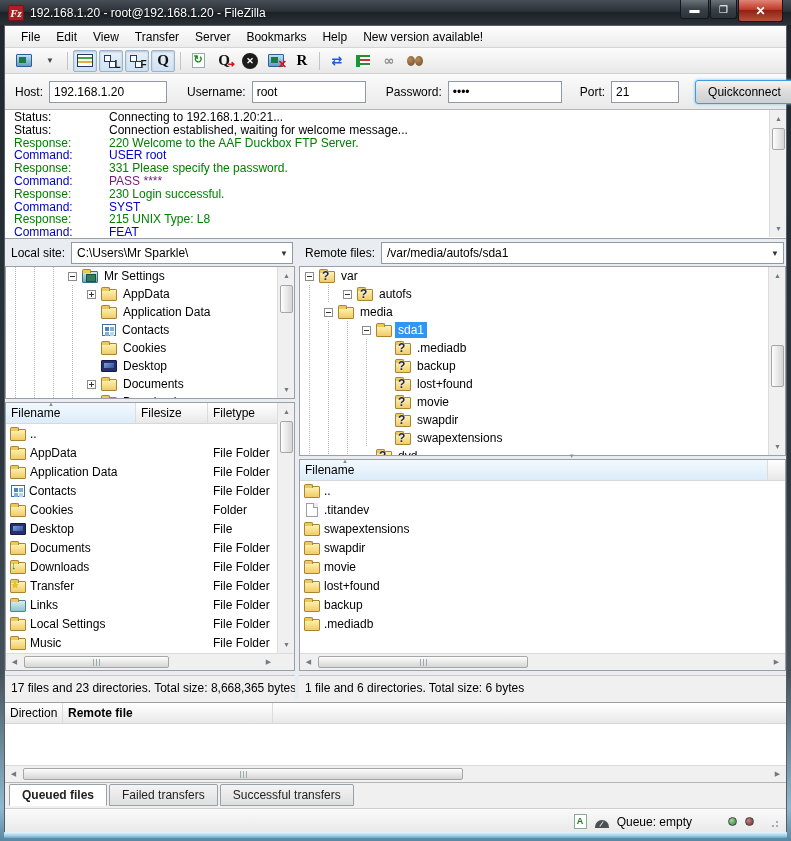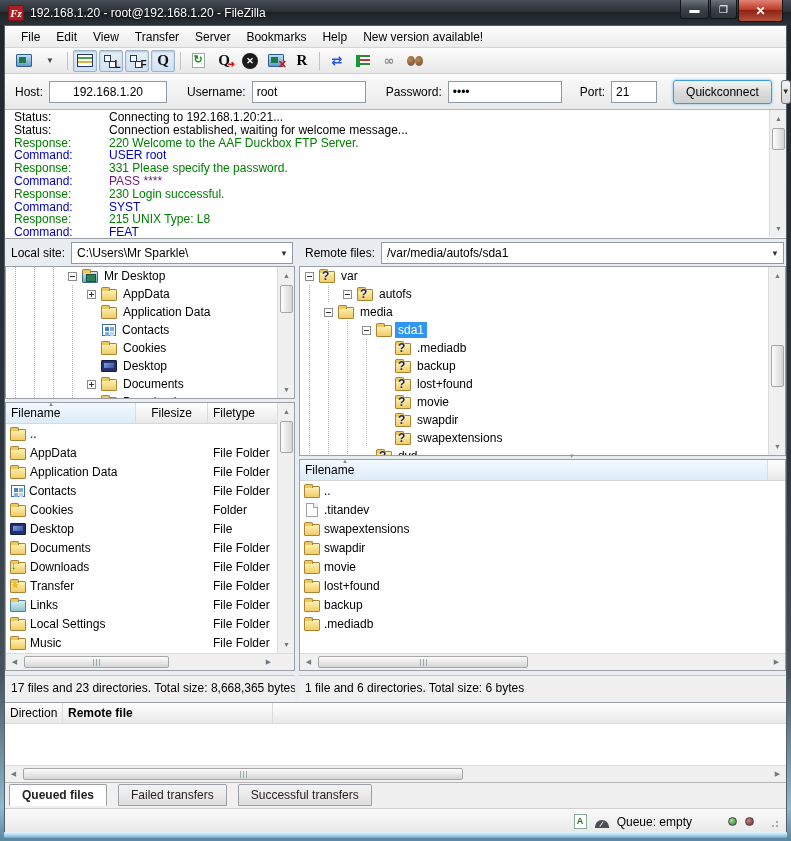--- a/index.html
+++ b/index.html
@@ -123,21 +123,21 @@
   .list-row { display:flex; align-items:center; height:19px; white-space:nowrap; }
   .lr-name { display:flex; align-items:center; gap:4px; padding-left:4px; overflow:hidden; }
   .lr-size { text-align:right; padding-right:6px; }
   .lr-type { padding-left:5px; }
   .pane-status { position:absolute; left:0; top:436px; width:100%; height:24px; background:#f0f0f0; border-top:1px solid #c8c8c8; display:flex; align-items:center; padding-left:6px; white-space:nowrap; overflow:hidden; }
   .sash-mark { position:absolute; top:213px; font-size:7px; color:#8a949e; }
 
   .queue { position:absolute; left:0; top:676px; width:781px; height:81px; background:#fff; border-top:1px solid #9aa0a6; border-bottom:1px solid #b5b5b5; }
   .q-header { display:flex; height:21px; border-bottom:1px solid #d8d8d8; background:linear-gradient(180deg,#ffffff,#f2f2f2 60%,#e8e8e8); }
   .tabs { position:absolute; left:0; top:757px; width:781px; height:25px; background:#f0f0f0; display:flex; align-items:flex-start; padding-left:4px; }
-  .tab { height:22px; margin-top:1px; padding:3px 12px 0 12px; border:1px solid #9aa0a6; border-radius:2px 2px 0 0; margin-right:11px;
+  .tab { height:22px; margin-top:1px; padding:3px 12px 0 12px; border:1px solid #9aa0a6; border-radius:2px 2px 0 0; margin-right:2px;
     background:linear-gradient(180deg,#f4f4f4,#dfdfdf); color:#222; }
   .tab.active { background:#fff; font-weight:bold; border-bottom-color:#fff; }
 
   .statusbar { position:absolute; left:0; top:782px; width:781px; height:26px; background:linear-gradient(180deg,#fafafa,#e8e8e8); border-top:1px solid #cfcfcf; display:flex; align-items:center; }
   .sb-right { position:absolute; right:8px; display:flex; align-items:center; gap:8px; }
   .ic-ttype { width:13px; height:15px; background:#fff; border:1px solid #8a9; position:relative; }
   .ic-ttype::after { content:"A"; position:absolute; left:2px; top:1px; font:bold 9px "Liberation Sans",sans-serif; color:#1a7d1a; }
   .ic-gauge { width:14px; height:8px; border-radius:8px 8px 0 0; background:#4a4f54; position:relative; margin-top:4px; }
   .ic-gauge::after { content:""; position:absolute; left:6px; top:1px; width:1px; height:6px; background:#ddd; transform:rotate(35deg); }
   .led { width:9px; height:9px; border-radius:50%; border:1px solid #444; }
@@ -223,27 +223,27 @@
         <div class="tb-btn">
           <span class="g-chain">∞</span>
         </div>
         <div class="tb-btn">
           <span class="g-binoc"></span>
         </div>
       </div>
 
     <div class="quickbar">
       <span class="q-label">Host:</span>
-      <input class="q-input" style="width: 118px; text-align: center;" value="192.168.1.20">
+      <input class="q-input" style="width: 118px;" value="192.168.1.20">
       <span class="q-label" style="margin-left:14px">Username:</span>
       <input class="q-input" style="width: 114px;" value="root">
       <span class="q-label" style="margin-left:14px">Password:</span>
       <input class="q-input" style="width: 114px;" value="••••">
       <span class="q-label" style="margin-left:12px">Port:</span>
-      <input class="q-input" style="width: 46px;" value="21">
+      <input class="q-input" style="width: 68px;" value="21">
       <button class="q-btn" style="margin-left:10px">Quickconnect</button>
       <div class="q-drop">▼</div>
     </div>
 
     <div class="log">
       <div class="log-inner" id="logbody">
           <div class="log-line">
             <span class="log-type" style="color:#000000">Status:</span>
             <span style="color:#000000">Connecting to 192.168.1.20:21...</span>
           </div>
@@ -302,21 +302,21 @@
           </div>
         </div>
         <div class="treebox tree-l">
           <div id="tree-local">
               <div class="tree-row">
                 <span class="guide"></span>
                 <span class="guide"></span>
                 <span class="guide"></span>
                 <span class="expander"></span>
                 <span class="fi user"></span>
-                <span class="t-label">Mr Desktop</span>
+                <span class="t-label">Mr Settings</span>
               </div>
               <div class="tree-row">
                 <span class="guide"></span>
                 <span class="guide"></span>
                 <span class="guide"></span>
                 <span class="guide"></span>
                 <span class="expander plus"></span>
                 <span class="fi"></span>
                 <span class="t-label">AppData</span>
               </div>
@@ -377,21 +377,21 @@
             </div>
           <div class="vscroll" style="top:0; height:131px;">
             <div class="vs-arrow" style="top:0">▲</div>
             <div class="vs-thumb" style="top:18px; height:28px;"></div>
             <div class="vs-arrow" style="bottom:0; top:auto;">▼</div>
           </div>
         </div>
         <div class="listbox list-l">
           <div class="list-header" id="lhead-local">
               <div class="lh-cell sorted" style="width: 130px;">Filename<span class="sort-up">▲</span></div>
-              <div class="lh-cell" style="width: 72px; text-align: center;">Filesize</div>
+              <div class="lh-cell" style="width: 72px; text-align: left;">Filesize</div>
               <div class="lh-cell" style="width: 70px;">Filetype</div>
             </div>
           <div id="list-local">
               <div class="list-row">
                 <span class="lr-name" style="width:130px">
                   <span class="fi"></span>
                   <span class="fname">..</span>
                 </span>
                 <span class="lr-size" style="width:72px"></span>
                 <span class="lr-type" style="width:70px"></span>

